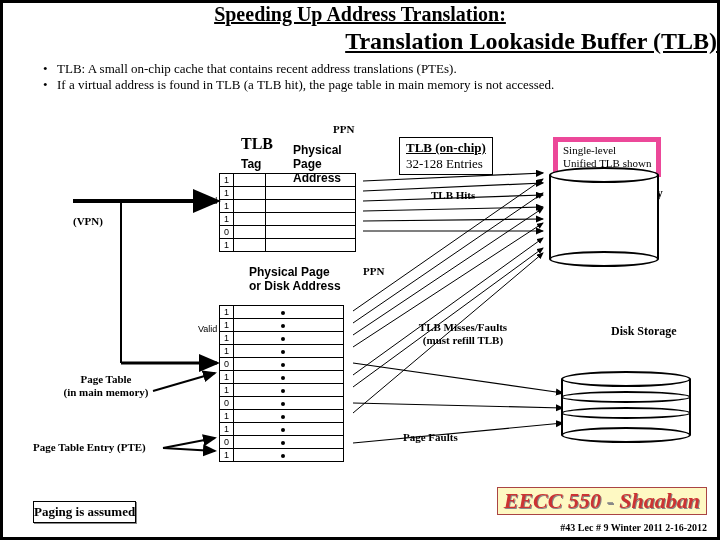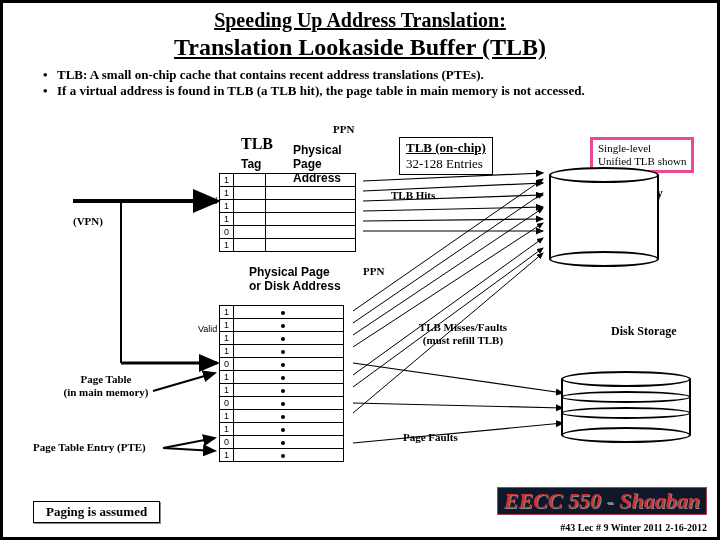--- a/index.html
+++ b/index.html
@@ -8,43 +8,42 @@
     width: 720px; height: 540px;
     border: 3px solid #000;
     position: relative;
     overflow: hidden;
   }
   .title1 {
     text-align: center;
     font-size: 20px;
     font-weight: bold;
     text-decoration: underline;
-    margin-top: 6px;
   }
   .title2 {
-    text-align: center;
+    text-align: right;
     font-size: 24px;
     font-weight: bold;
     text-decoration: underline;
     margin-top: 2px;
   }
   .bullets {
     margin: 6px 30px 0 40px;
     font-size: 13px;
-    font-weight: bold;
+    font-weight: normal;
   }
   .bullets li { list-style: none; position: relative; padding-left: 14px; line-height: 1.25; }
   .bullets li::before { content: "•"; position: absolute; left: 0; }
 
   .diagram { position: absolute; left: 0; top: 120px; width: 720px; height: 360px; }
   .lbl { position: absolute; font-size: 12px; font-weight: bold; text-align: center; line-height: 1.15; }
   .lbl.small { font-size: 11px; }
 
   .box-tlb-on-chip { position: absolute; border: 1px solid #000; padding: 2px 6px; font-size: 13px; }
-  .box-unified { position: absolute; border: 3px solid #ec4899; padding: 2px 5px; font-size: 11px; line-height: 1.2; margin-left: 37px; }
+  .box-unified { position: absolute; border: 5px solid #ec4899; padding: 2px 5px; font-size: 11px; line-height: 1.2; }
 
   .table-wrap { position: absolute; }
   .table-wrap table { border-collapse: collapse; }
   .table-wrap td {
     border: 1px solid #000;
     font-family: Arial, sans-serif;
     font-size: 9px;
     text-align: center;
     padding: 0;
     height: 13px;
@@ -60,28 +59,28 @@
   .cyl { position: absolute; }
   .cyl .top { width: 100%; height: 16px; border: 2px solid #000; border-radius: 50%; background: #fff; position: absolute; top: 0; z-index: 2; }
   .cyl .body { width: 100%; position: absolute; top: 8px; bottom: 8px; border-left: 2px solid #000; border-right: 2px solid #000; background: #fff; }
   .cyl .bot { width: 100%; height: 16px; border: 2px solid #000; border-radius: 50%; background: #fff; position: absolute; bottom: 0; }
   .cyl .ring { width: 100%; height: 12px; border: 2px solid #000; border-radius: 50%; position: absolute; }
 
   .footer-credit {
     position: absolute; right: 10px; bottom: 22px;
     font-size: 22px; font-weight: bold; font-style: italic;
     color: #cc3333; text-shadow: 1px 1px 0 #888;
-    border: 1px solid #a44; padding: 0 6px; background: #0f172a;
+    border: 1px solid #a44; padding: 0 6px; background: #fef9c3;
   }
   .footer-credit .sep { color: #888; font-style: normal; }
   .footer-line {
     position: absolute; right: 10px; bottom: 4px;
     font-size: 10px; font-weight: bold;
   }
-  .paging { position: absolute; left: 30px; bottom: 14px; font-size: 13px; font-weight: bold; border: 1px solid #000; padding: 2px 12px; box-shadow: 1px 1px 0 #888; }
+  .paging { position: absolute; left: 30px; bottom: 14px; font-size: 13px; font-weight: bold; border: 1px solid #000; padding: 2px 0; box-shadow: 1px 1px 0 #888; }
 
   svg.lines { position: absolute; left: 0; top: 0; width: 720px; height: 360px; pointer-events: none; }
 </style>
 </head>
 <body>
 
 <div class="slide">
 
   <div class="title1">Speeding Up Address Translation:</div>
   <div class="title2">Translation Lookaside Buffer (TLB)</div>
@@ -193,21 +192,21 @@
             </tr>
         <tr>
               <td class="v">1</td>
               <td class="t"></td>
               <td class="p"></td>
             </tr>
       </tbody>
         </table>
     </div>
 
-    <div class="lbl small" style="left:388px;top:66px">TLB Hits</div>
+    <div class="lbl small" style="left:428px;top:66px">TLB Hits</div>
     <div class="lbl" style="left:570px;top:64px">Physical Memory</div>
 
     <div class="cyl" style="left:546px;top:44px;width:110px;height:100px">
       <div class="body"></div>
         <div class="top"></div>
         <div class="bot"></div>
     </div>
 
     <div class="valid-lbl" style="left:195px;top:165px">Valid</div>
     <div class="col-lbl" style="left:246px;top:142px;width:100px;white-space:pre-line">Physical Page

